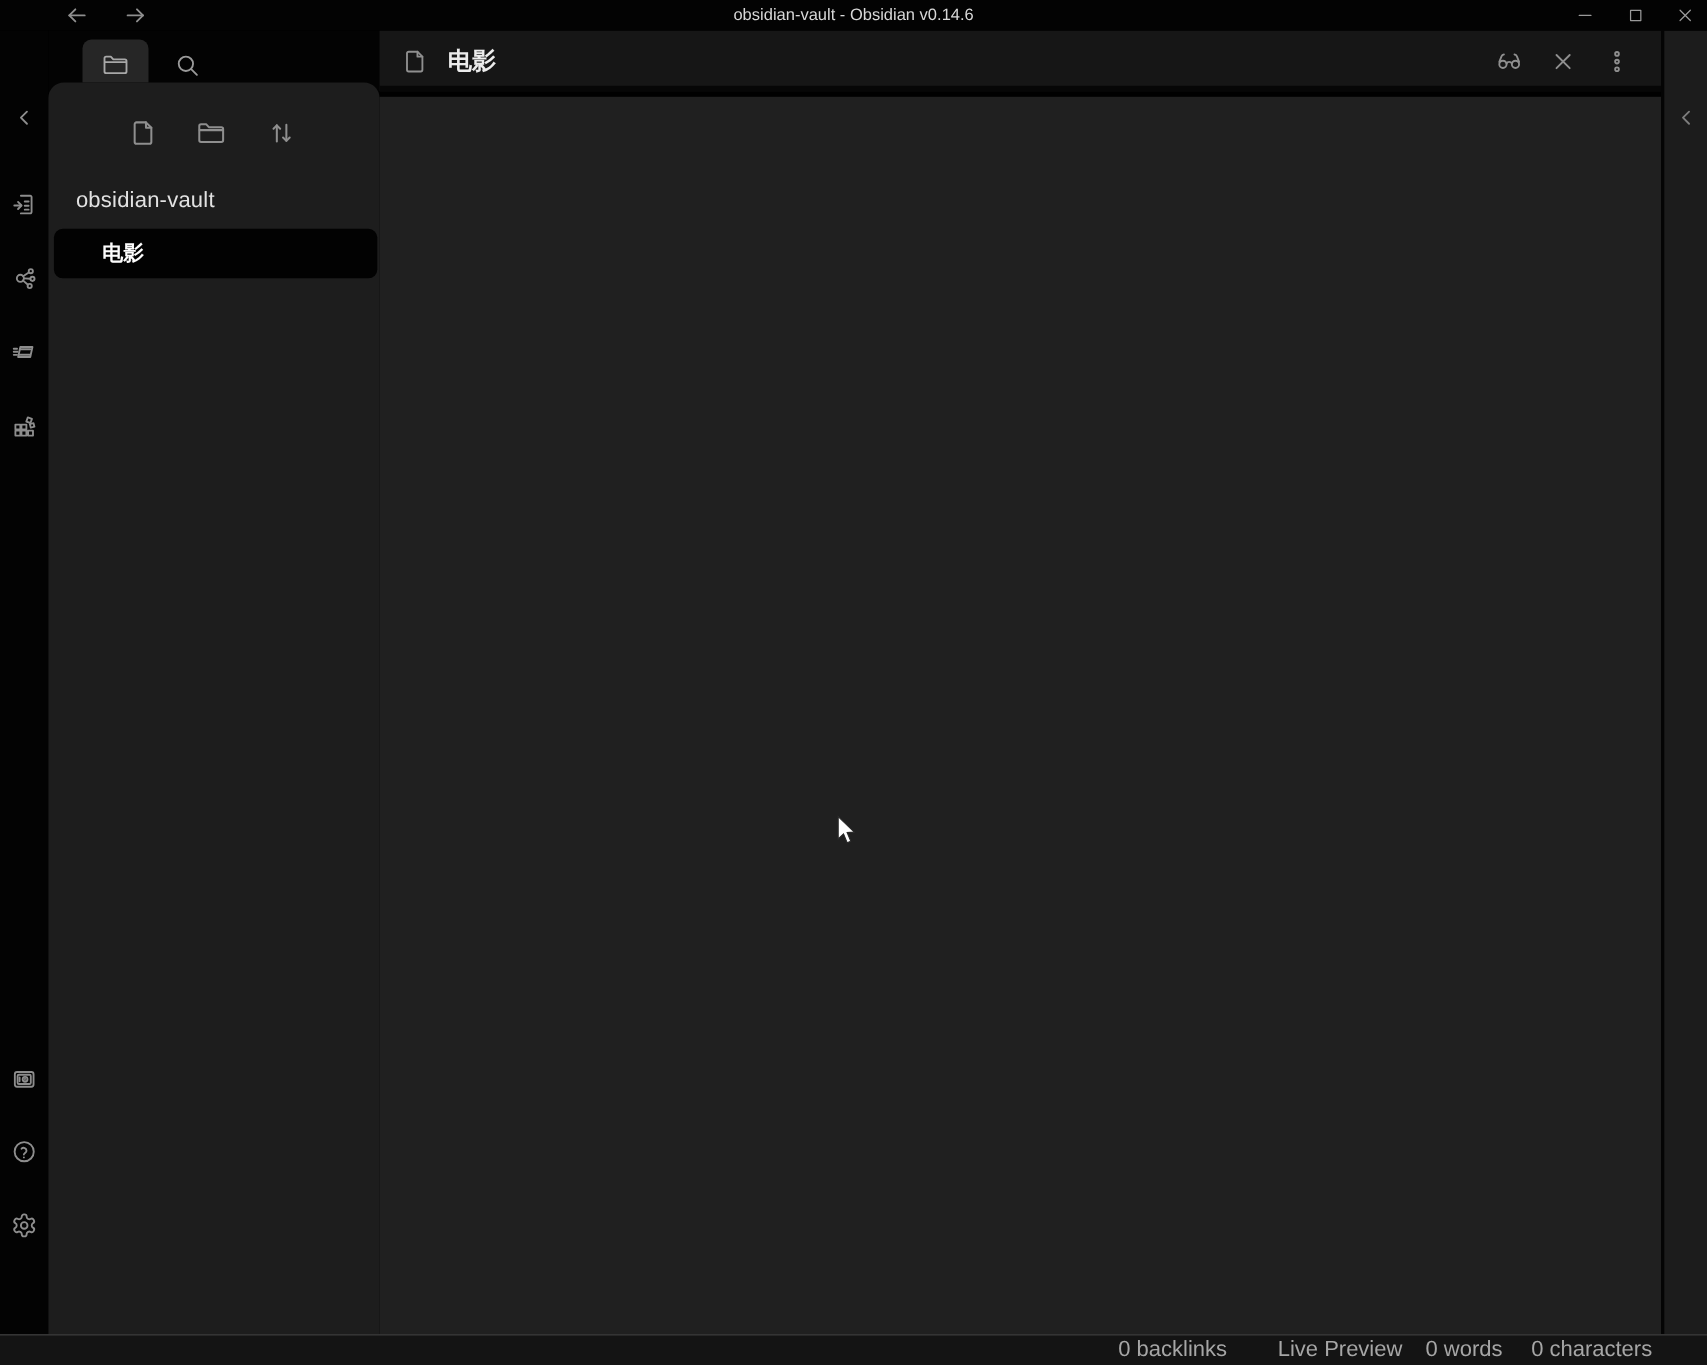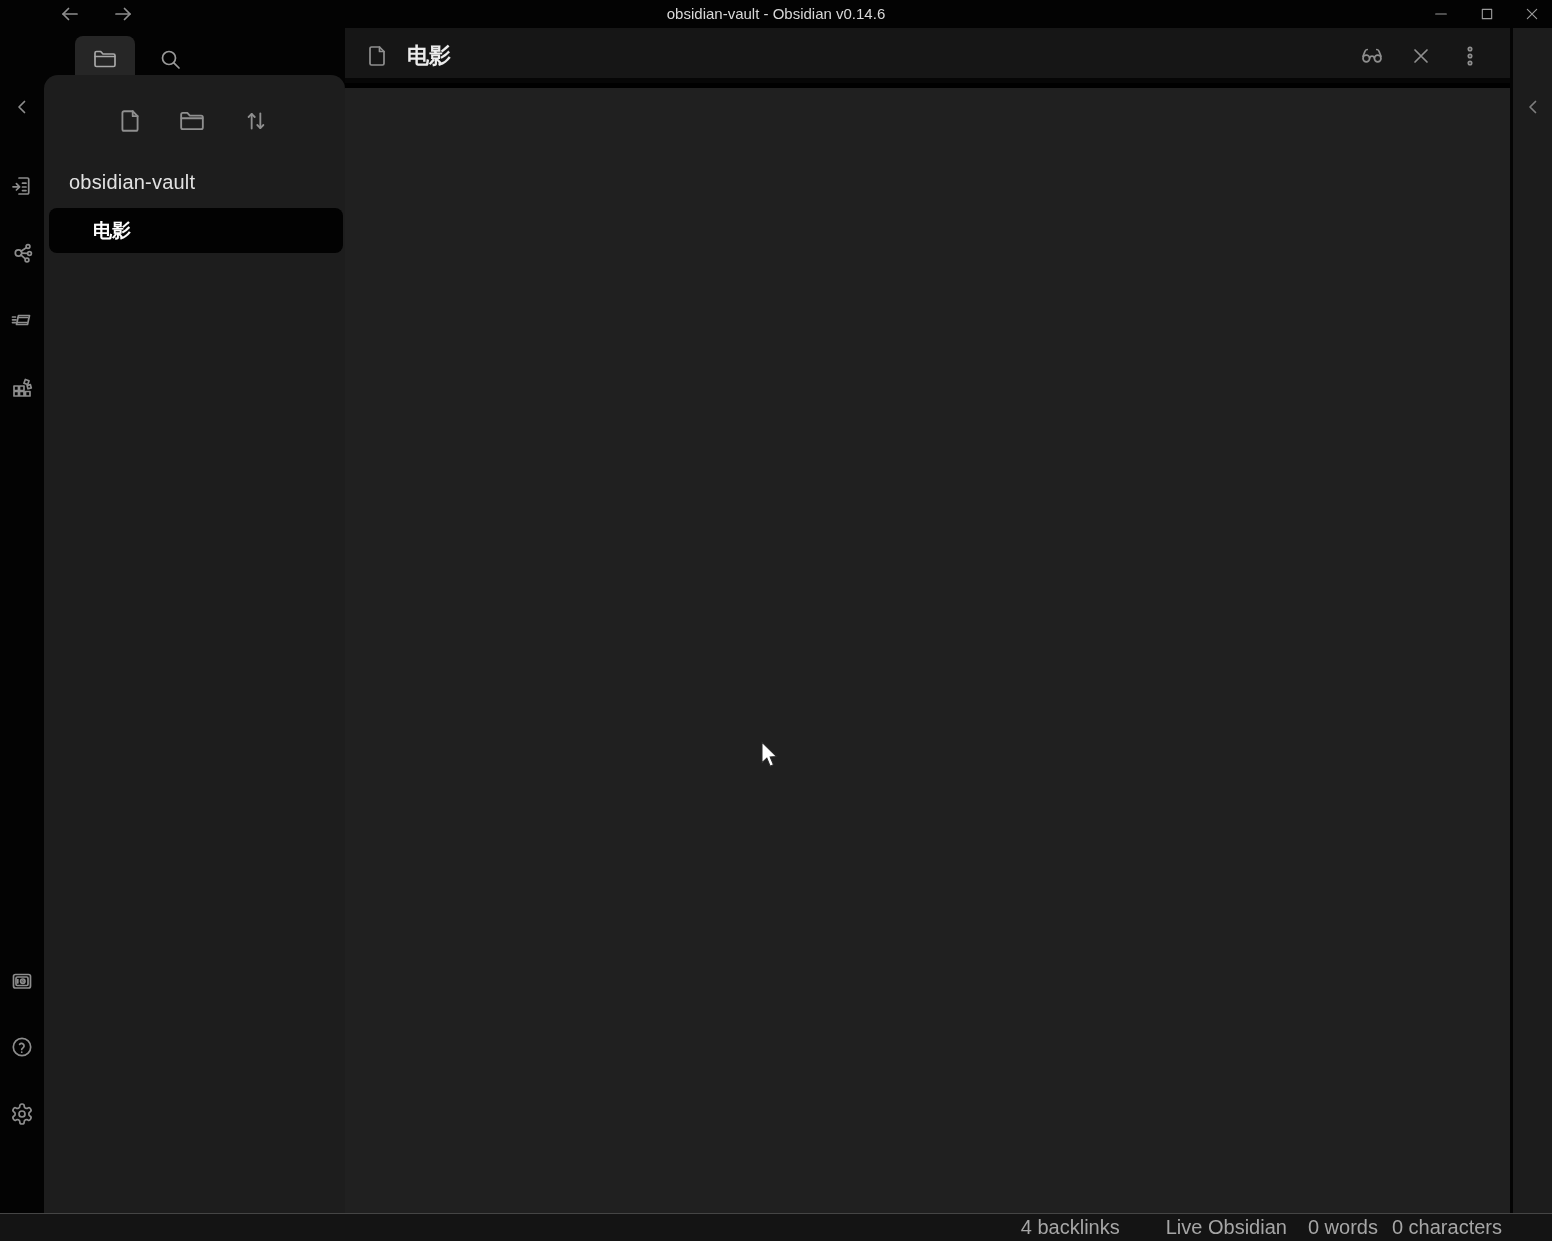--- a/index.html
+++ b/index.html
@@ -82,21 +82,21 @@
   .right-strip .expander svg { width:24px; height:24px; }
 
   
   .statusbar { position:absolute; left:0; top:1213px; width:1552px; height:28px;
     background:#141414; border-top:1px solid #454545; display:flex;
     justify-content:flex-end; align-items:center; padding-right:50px;
     color:#a6a6a6; font-size:20px; }
   .statusbar .st { line-height:27px; white-space:nowrap; }
   .st-mode { margin-left:46px; cursor:pointer; }
   .st-words { margin-left:21px; }
-  .st-chars { margin-left:14px; }
+  .st-chars { margin-left:26px; }
 
   
   .cursor { position:absolute; left:760px; top:741px; width:18px; height:28px;
     pointer-events:none; }
 </style>
 </head>
 <body>
 
 <div class="app">
 
@@ -318,22 +318,22 @@
     <button class="expander">
       <span>
         <svg viewBox="0 0 24 24" stroke-width="1.6">
             <path d="M14.5 6.5 9 12l5.5 5.5"></path>
           </svg>
       </span>
     </button>
   </aside>
 
   <footer class="statusbar">
-    <span class="st st-backlinks">4 backlinks</span>
-    <span class="st st-mode">Live Obsidian</span>
+    <span class="st st-backlinks">0 backlinks</span>
+    <span class="st st-mode">Live Preview</span>
     <span class="st st-words">0 words</span>
     <span class="st st-chars">0 characters</span>
   </footer>
 
   <svg class="cursor" viewBox="0 0 14 22">
     <path d="M1.5 1 L1.5 17 L5.3 13.4 L7.9 19.8 L10.5 18.7 L7.9 12.5 L13 12.2 Z" fill="#ffffff" stroke="#2a2a2a" stroke-width="0.8" stroke-linejoin="miter"></path>
   </svg>
 
 </div>
 

